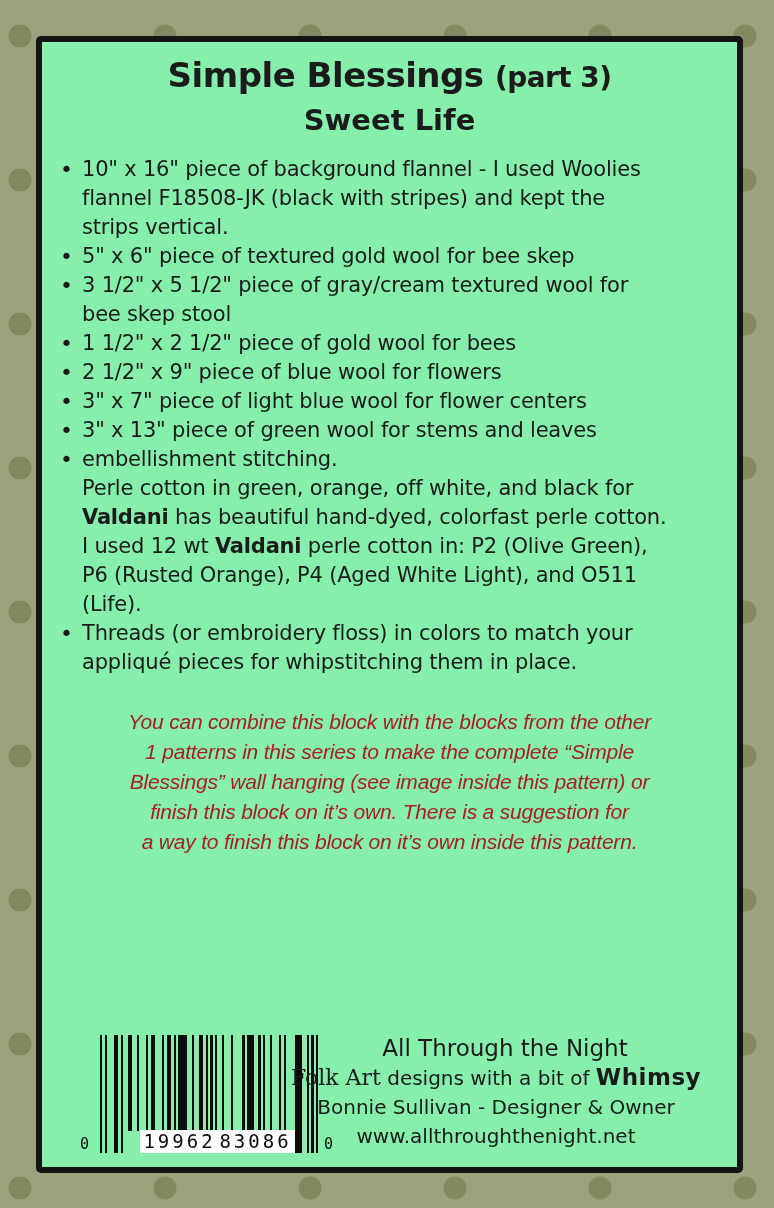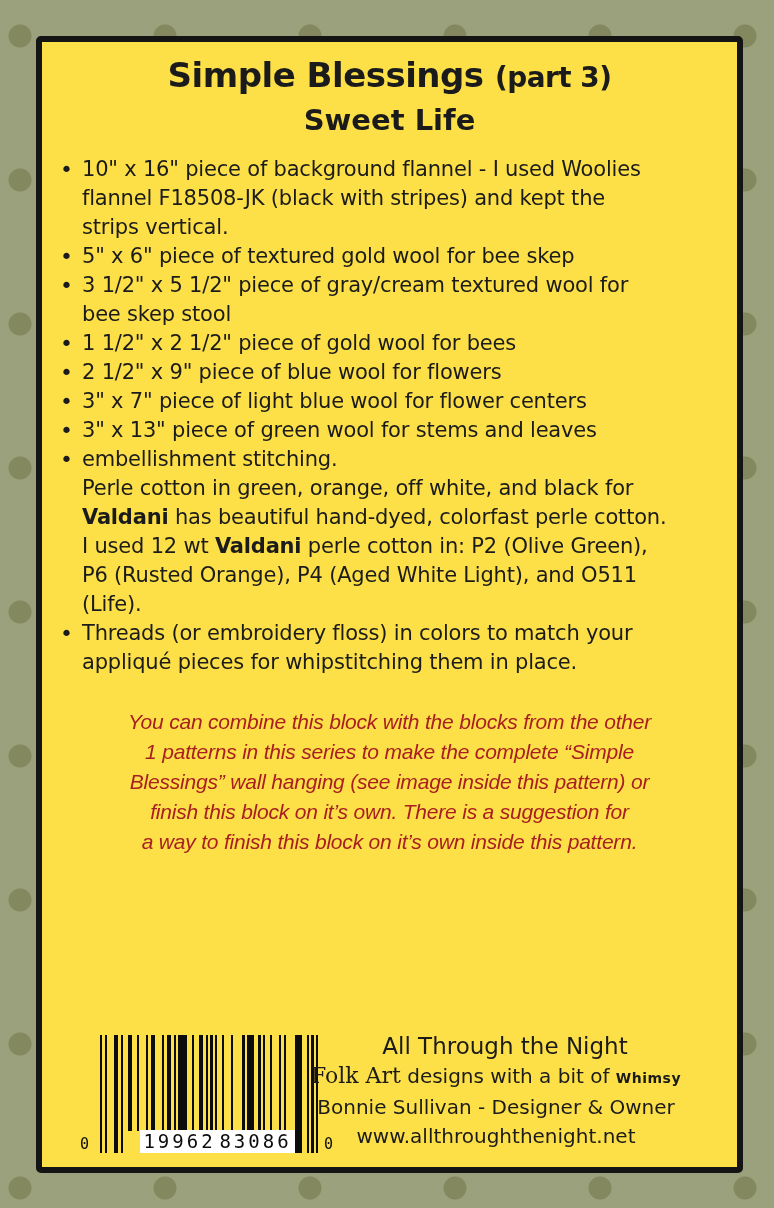--- a/index.html
+++ b/index.html
@@ -5,21 +5,21 @@
   html, body { margin: 0; padding: 0; }
   body {
     width: 774px; height: 1208px; overflow: hidden; position: relative;
     font-family: "DejaVu Sans", sans-serif;
     background-color: #9aa17c;
     background-image: radial-gradient(circle 12px at 20px 36px, #84885e 11px, rgba(0,0,0,0) 12px);
     background-size: 145px 144px;
   }
   .card {
     position: absolute; left: 36px; top: 36px; width: 707px; height: 1137px;
-    box-sizing: border-box; background: #fde047;
+    box-sizing: border-box; background: #86efac;
     border: 6px solid #141414; border-radius: 5px;
     color: #1b1b1b;
   }
   .title {
     margin-top: 10px; text-align: center; font-weight: bold;
     font-size: 34px; line-height: 46px; letter-spacing: -0.5px; white-space: nowrap;
   }
   .title-suffix { font-size: 0.82em; font-weight: bold; }
   .subtitle {
     text-align: center; font-weight: bold; font-size: 29px; line-height: 38px;
@@ -61,21 +61,21 @@
     font-size: 15px; color: #0c0c0c;
   }
   .bc-left { left: 2px; }
   .bc-right { left: 246px; }
 
   
   .branding { position: absolute; right: 16px; bottom: 16px; width: 450px; text-align: center; }
   .branding .b1 { font-weight: normal; font-size: 23px; line-height: 29px; padding-left: 18px; }
   .branding .b2 { font-size: 20px; line-height: 29px; white-space: nowrap; }
   .branding .b2 .seg-folk { font-family: "DejaVu Serif", serif; font-size: 22px; }
-  .branding .b2 .seg-whimsy { font-weight: bold; font-size: 14px; letter-spacing: 0.5px; }
+  .branding .b2 .seg-whimsy { font-weight: bold; font-size: 23px; letter-spacing: 0.5px; }
   .branding .b3 { font-size: 20px; line-height: 29px; }
   .branding .b4 { font-size: 20px; line-height: 29px; }
 </style>
 </head>
 <body>
 
 <div class="card">
   <div class="title">
     <span>Simple Blessings </span><span class="title-suffix">(part 3)</span>
   </div>

